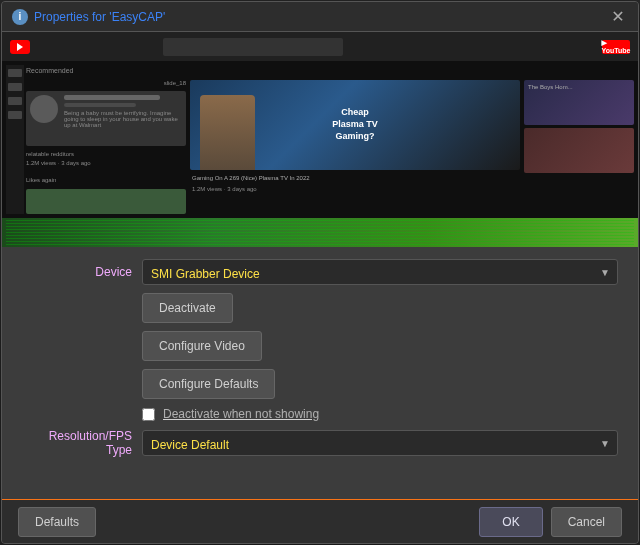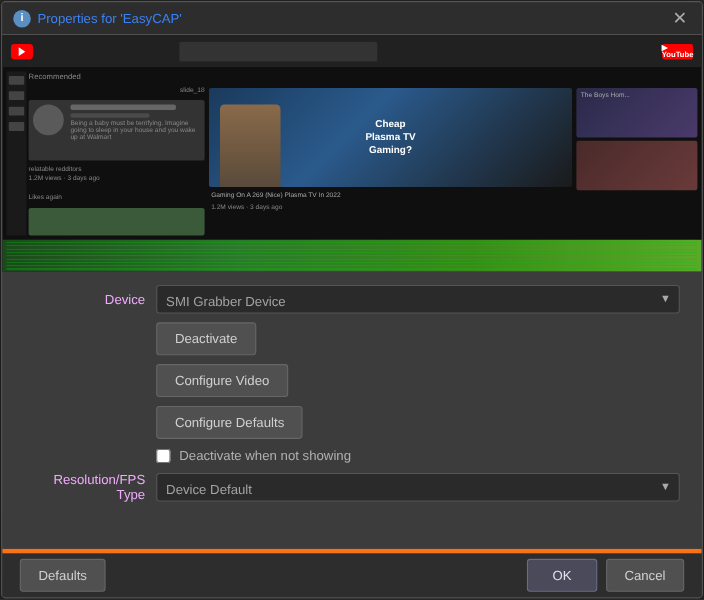--- a/index.html
+++ b/index.html
@@ -285,21 +285,21 @@
     .dropdown-container {
       flex: 1;
       position: relative;
     }
     .dropdown {
       width: 100%;
       background: #2a2a2a;
       border: 1px solid #555;
       border-radius: 3px;
       height: 26px;
-      color: #a3a3a3;
+      color: #fde047;
       font-size: 12px;
       padding: 4px 28px 0 8px;
       appearance: none;
       cursor: pointer;
     }
     .dropdown-arrow {
       position: absolute;
       right: 8px;
       top: 50%;
       transform: translateY(-50%);
@@ -324,36 +324,37 @@
       height: 30px;
       display: flex;
       align-items: center;
       justify-content: center;
     }
     .checkbox-row {
       display: flex;
       align-items: center;
       gap: 8px;
       margin-left: 120px;
+      text-decoration: underline;
     }
     .checkbox-input {
       width: 13px;
       height: 13px;
       cursor: pointer;
       accent-color: #5a8fc2;
     }
     .checkbox-label {
       font-size: 12px;
       color: #b0b0b0;
     }
 
     .bottom-bar {
       height: 44px;
       background: #2d2d2d;
-      border-top: 4px solid #f97316;
+      border-top: 1px solid #f97316;
       display: flex;
       align-items: center;
       justify-content: space-between;
       padding: 0 16px;
       flex-shrink: 0;
     }
     .bottom-right {
       display: flex;
       gap: 8px;
     }

